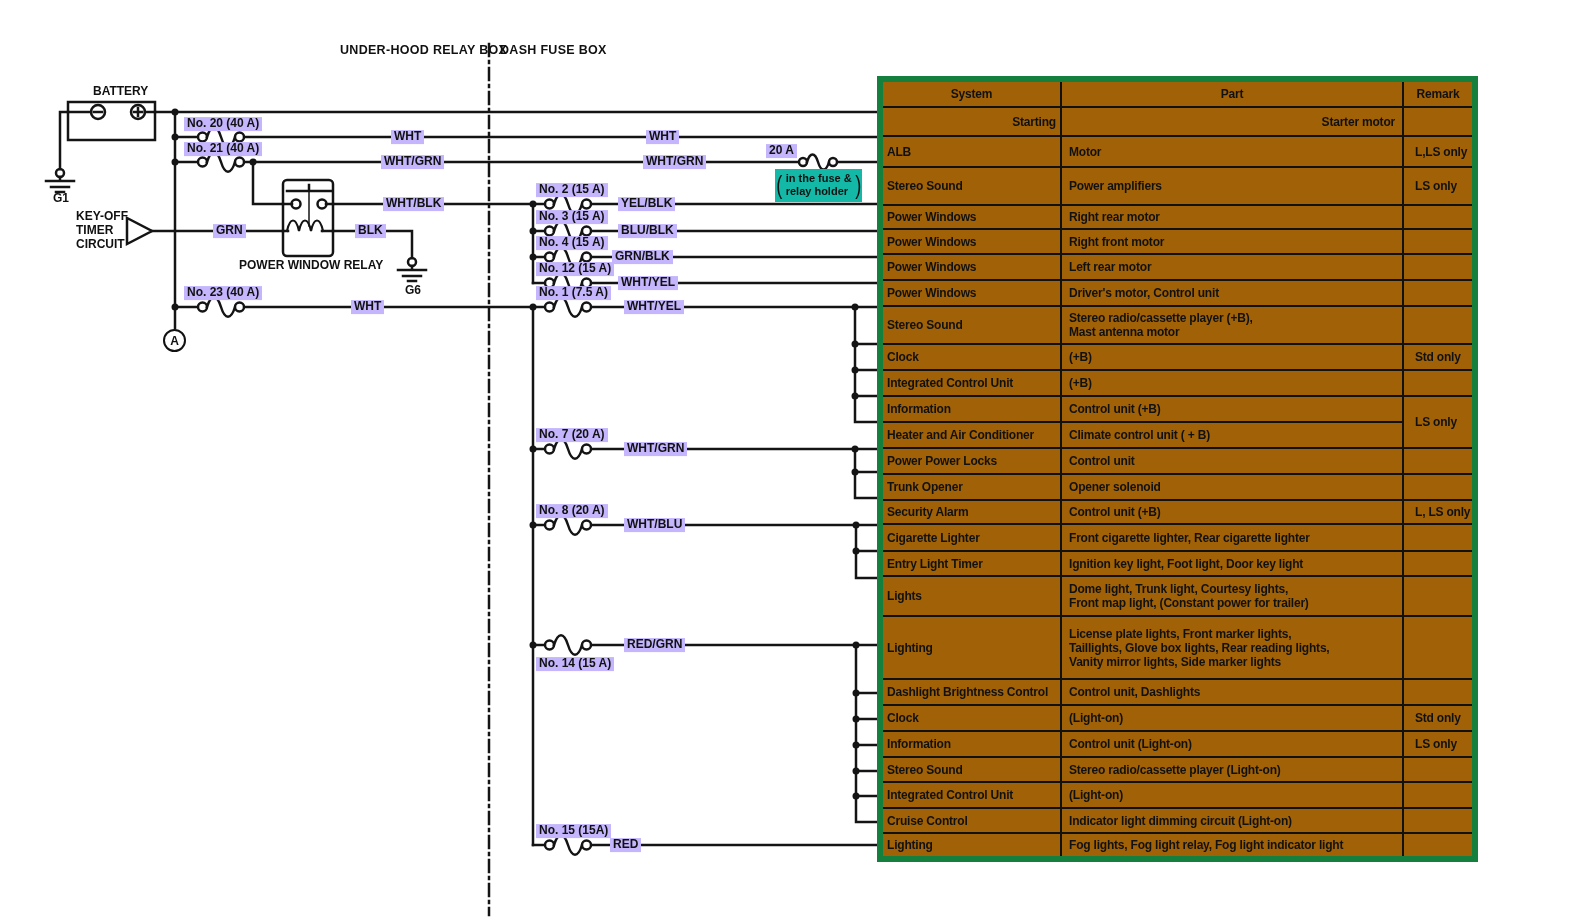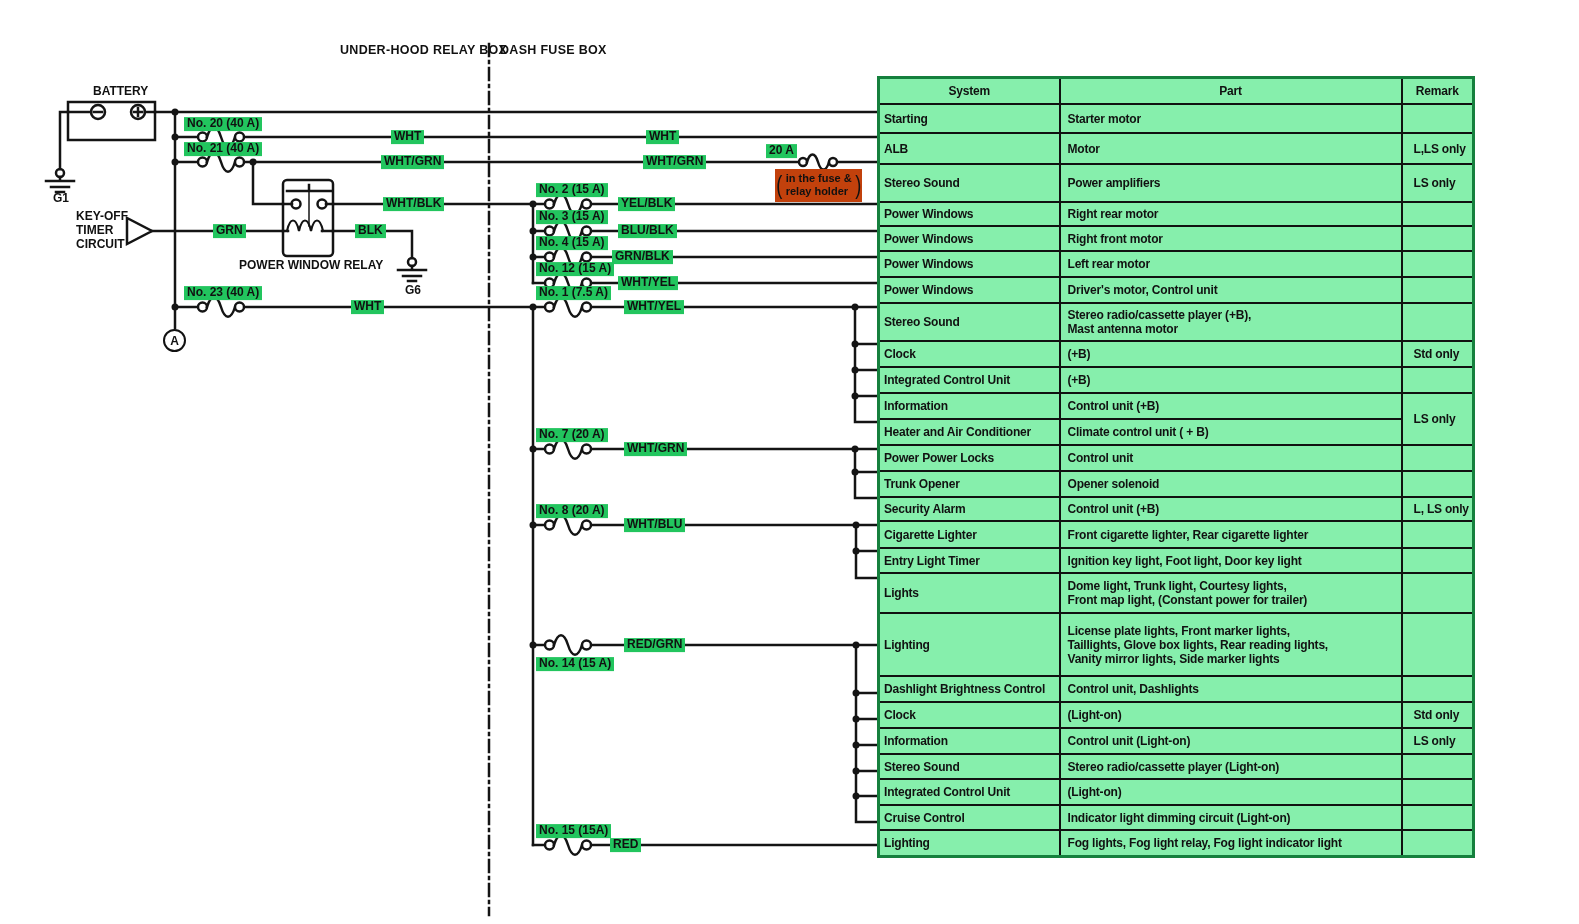--- a/index.html
+++ b/index.html
@@ -4,40 +4,40 @@
 <style>
   html,body{margin:0;padding:0;background:#e8e8e8;}
   #canvas{
     position:relative;width:1579px;height:924px;background:#ffffff;
     font-family:"Liberation Sans",sans-serif;color:#111;overflow:hidden;
   }
   svg.wires{position:absolute;left:0;top:0;}
   .lbl{
     position:absolute;transform:translateY(-50%);
     font-size:12px;font-weight:bold;line-height:1.15;
-    background:#22c55e;padding:0 3px;white-space:pre-line;color:#111;
+    background:#c4b5fd;padding:0 3px;white-space:pre-line;color:#111;
   }
   .lbl.nobg{background:transparent;}
   .hdr{font-size:12.5px;letter-spacing:.3px;}
   .note{
     position:absolute;display:flex;align-items:center;
-    font-size:11px;font-weight:bold;line-height:1.25;background:#c2410c;
+    font-size:11px;font-weight:bold;line-height:1.25;background:#14b8a6;
     white-space:pre-line;transform:none;
   }
   .note::before{content:"(";font-size:26px;font-weight:normal;margin-right:2px;transform:scaleX(.7);}
   .note::after{content:")";font-size:26px;font-weight:normal;margin-left:2px;transform:scaleX(.7);}
   .badge{
     position:absolute;width:23px;height:23px;border:2.5px solid #111;border-radius:50%;
     display:flex;align-items:center;justify-content:center;
     font-size:12px;font-weight:bold;background:#fff;box-sizing:border-box;
   }
   table.systbl{
     position:absolute;left:877px;top:76px;width:595px;
-    border-collapse:collapse;table-layout:fixed;background:#86efac;
-    border:3px solid #15803d;
+    border-collapse:collapse;table-layout:fixed;background:#a16207;
+    border:6px solid #15803d;
   }
   table.systbl th,table.systbl td{
     border:2px solid #111;font-size:12px;font-weight:bold;color:#111;
     overflow:hidden;vertical-align:middle;letter-spacing:-0.2px;
   }
   table.systbl th{text-align:center;height:22px;}
   td.sys{padding:0 4px;white-space:pre;}
   td.part{padding:0 7px;white-space:pre;}
   td.rem{padding:0 11px;white-space:pre;}
 </style>
@@ -219,21 +219,21 @@
         <col style="width:72px">
       </colgroup>
     <thead>
       <tr>
         <th>System</th>
         <th>Part</th>
         <th>Remark</th>
       </tr>
     </thead>
     <tbody id="tbody">
-        <tr style="height: 29px;">
+        <tr style="height: 29px; text-align: right;">
           <td class="sys">Starting</td>
           <td class="part">Starter motor</td>
           <td class="rem"></td>
         </tr>
         <tr style="height: 31px;">
           <td class="sys">ALB</td>
           <td class="part">Motor</td>
           <td class="rem">L,LS only</td>
         </tr>
         <tr style="height: 38px;">

